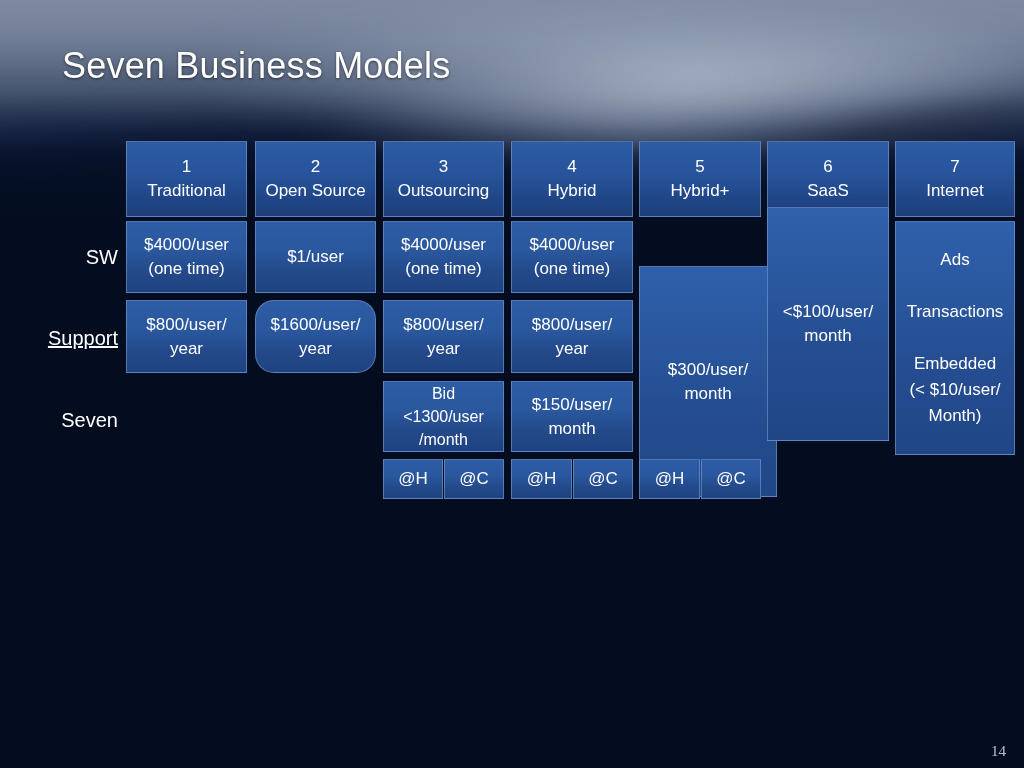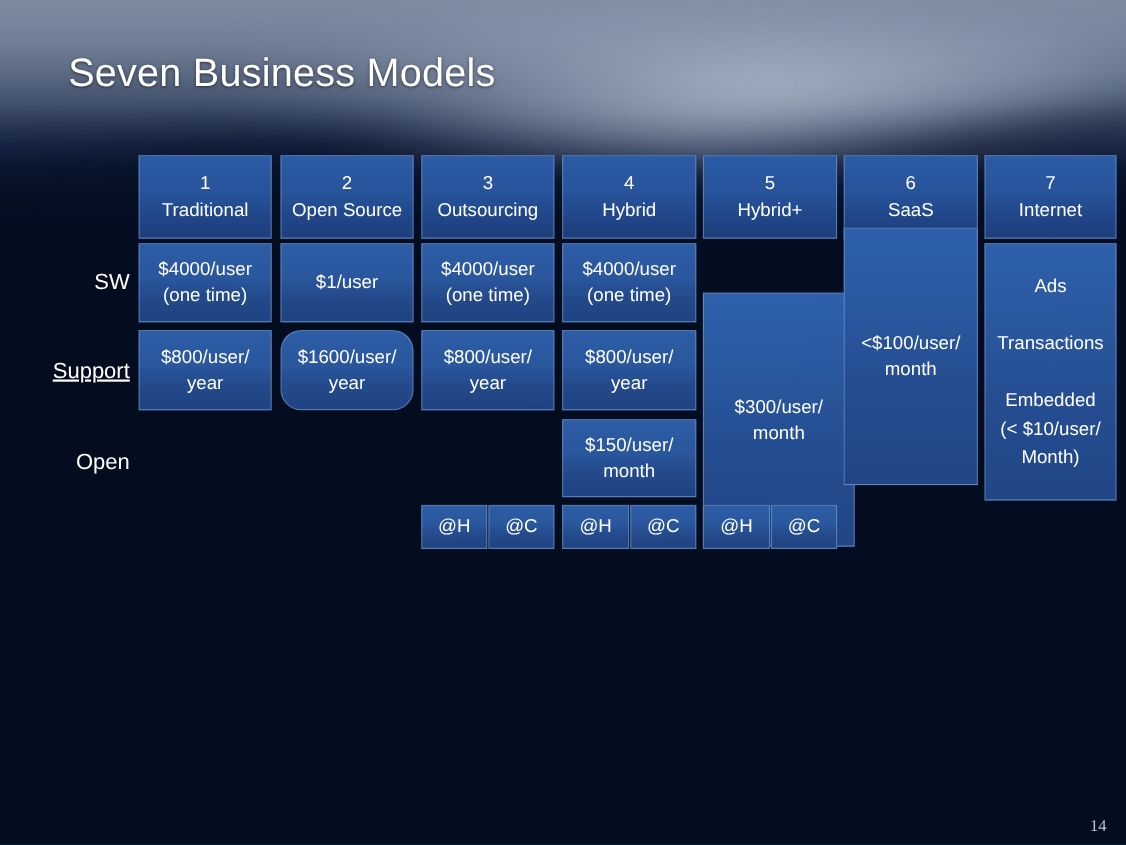--- a/index.html
+++ b/index.html
@@ -231,21 +231,21 @@
 Internet</span>
     </div>
 
     <div class="rowlabel" style="left:0px; top:244px; width:118px;">
       <span>SW</span>
     </div>
     <div class="rowlabel" style="left:0px; top:325px; width:118px;text-decoration:underline;">
       <span>Support</span>
     </div>
     <div class="rowlabel" style="left:0px; top:407px; width:118px;">
-      <span>Open</span>
+      <span>Seven</span>
     </div>
 
     <div class="cell" style="left:126px; top:221px; width:121px; height:72px;">
       <span class="txt">$4000/user
 (one time)</span>
     </div>
     <div class="cell" style="left:255px; top:221px; width:121px; height:72px;">
       <span class="txt">$1/user</span>
     </div>
     <div class="cell" style="left:383px; top:221px; width:121px; height:72px;">
@@ -267,20 +267,25 @@
     </div>
     <div class="cell" style="left:383px; top:300px; width:121px; height:73px;">
       <span class="txt">$800/user/
 year</span>
     </div>
     <div class="cell" style="left:511px; top:300px; width:122px; height:73px;">
       <span class="txt">$800/user/
 year</span>
     </div>
 
+    <div class="cell" style="left:383px; top:381px; width:121px; height:71px; font-size:16px; line-height:23px;">
+      <span class="txt">Bid
+&lt;1300/user
+/month</span>
+    </div>
     <div class="cell" style="left:511px; top:381px; width:122px; height:71px;">
       <span class="txt">$150/user/
 month</span>
     </div>
 
     <div class="cell tall" style="left:639px; top:234px; width:138px; height:231px;margin-top:32px;">
       <span class="txt">$300/user/
 month</span>
     </div>
     <div class="cell tall" style="left:767px; top:207px; width:122px; height:234px;">

